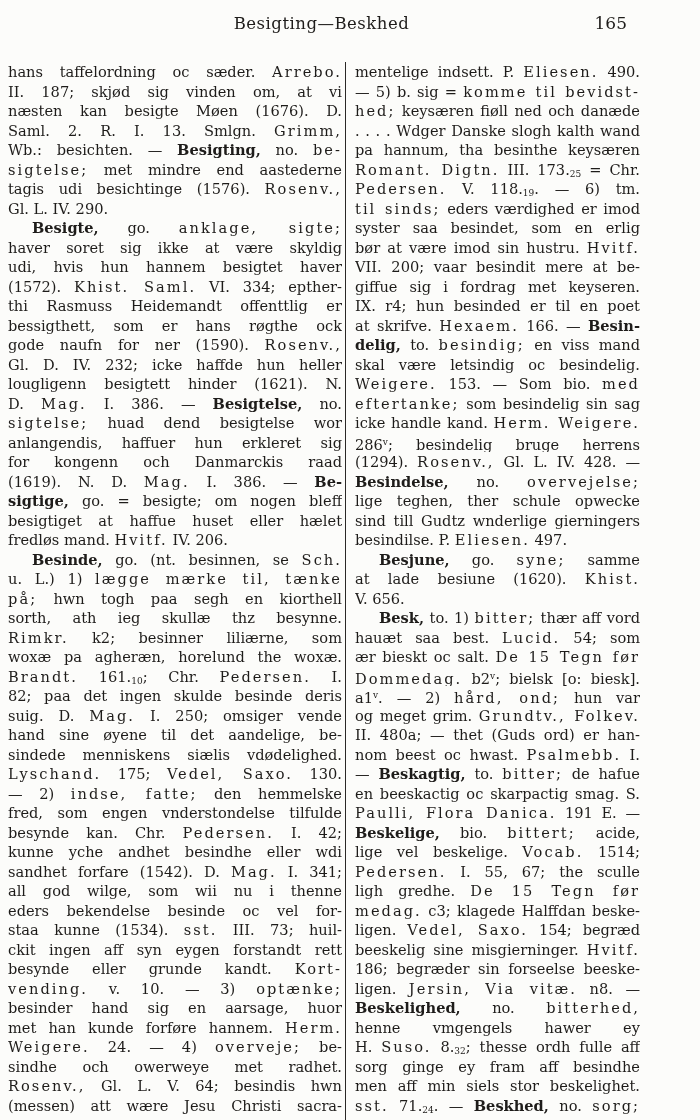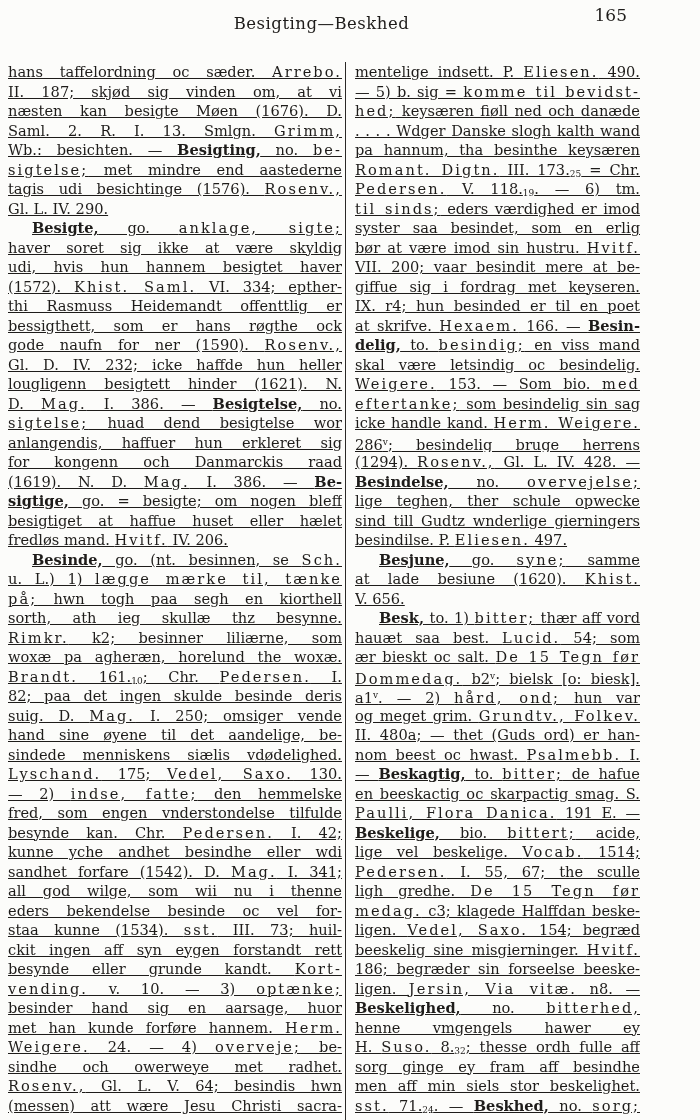--- a/index.html
+++ b/index.html
@@ -3,28 +3,28 @@
 <meta charset="utf-8">
 <style>
   html, body { margin: 0; padding: 0; }
   body {
     width: 700px; height: 1120px;
     background: #fcfcfa;
     color: #1e1c1a;
     font-family: "DejaVu Serif", "Liberation Serif", serif;
     overflow: hidden;
   }
-  .page { position: relative; width: 643px; height: 1120px; text-decoration: underline; }
+  .page { position: relative; width: 643px; height: 1120px; }
   .pagehead { position: relative; height: 60px; }
   .running-title {
     position: absolute; top: 14px; left: 0; right: 0;
     text-align: center; font-size: 16.5px; letter-spacing: 0.03em;
   }
   .page-number {
-    position: absolute; top: 5px; right: 16px; font-size: 17px;
+    position: absolute; top: 13px; right: 16px; font-size: 17px;
   }
   .textbody {
     display: flex;
     padding: 2px 3px 0 8px;
     height: 1058px;
   }
   .col { font-size: 14.6px; }
   .col-left  { flex: 0 0 334px; }
   .divider   { flex: 0 0 1px; background: #2a2826; margin: 0 0 0 3px; }
   .col-right { flex: 1 1 auto; padding-left: 9px; }

